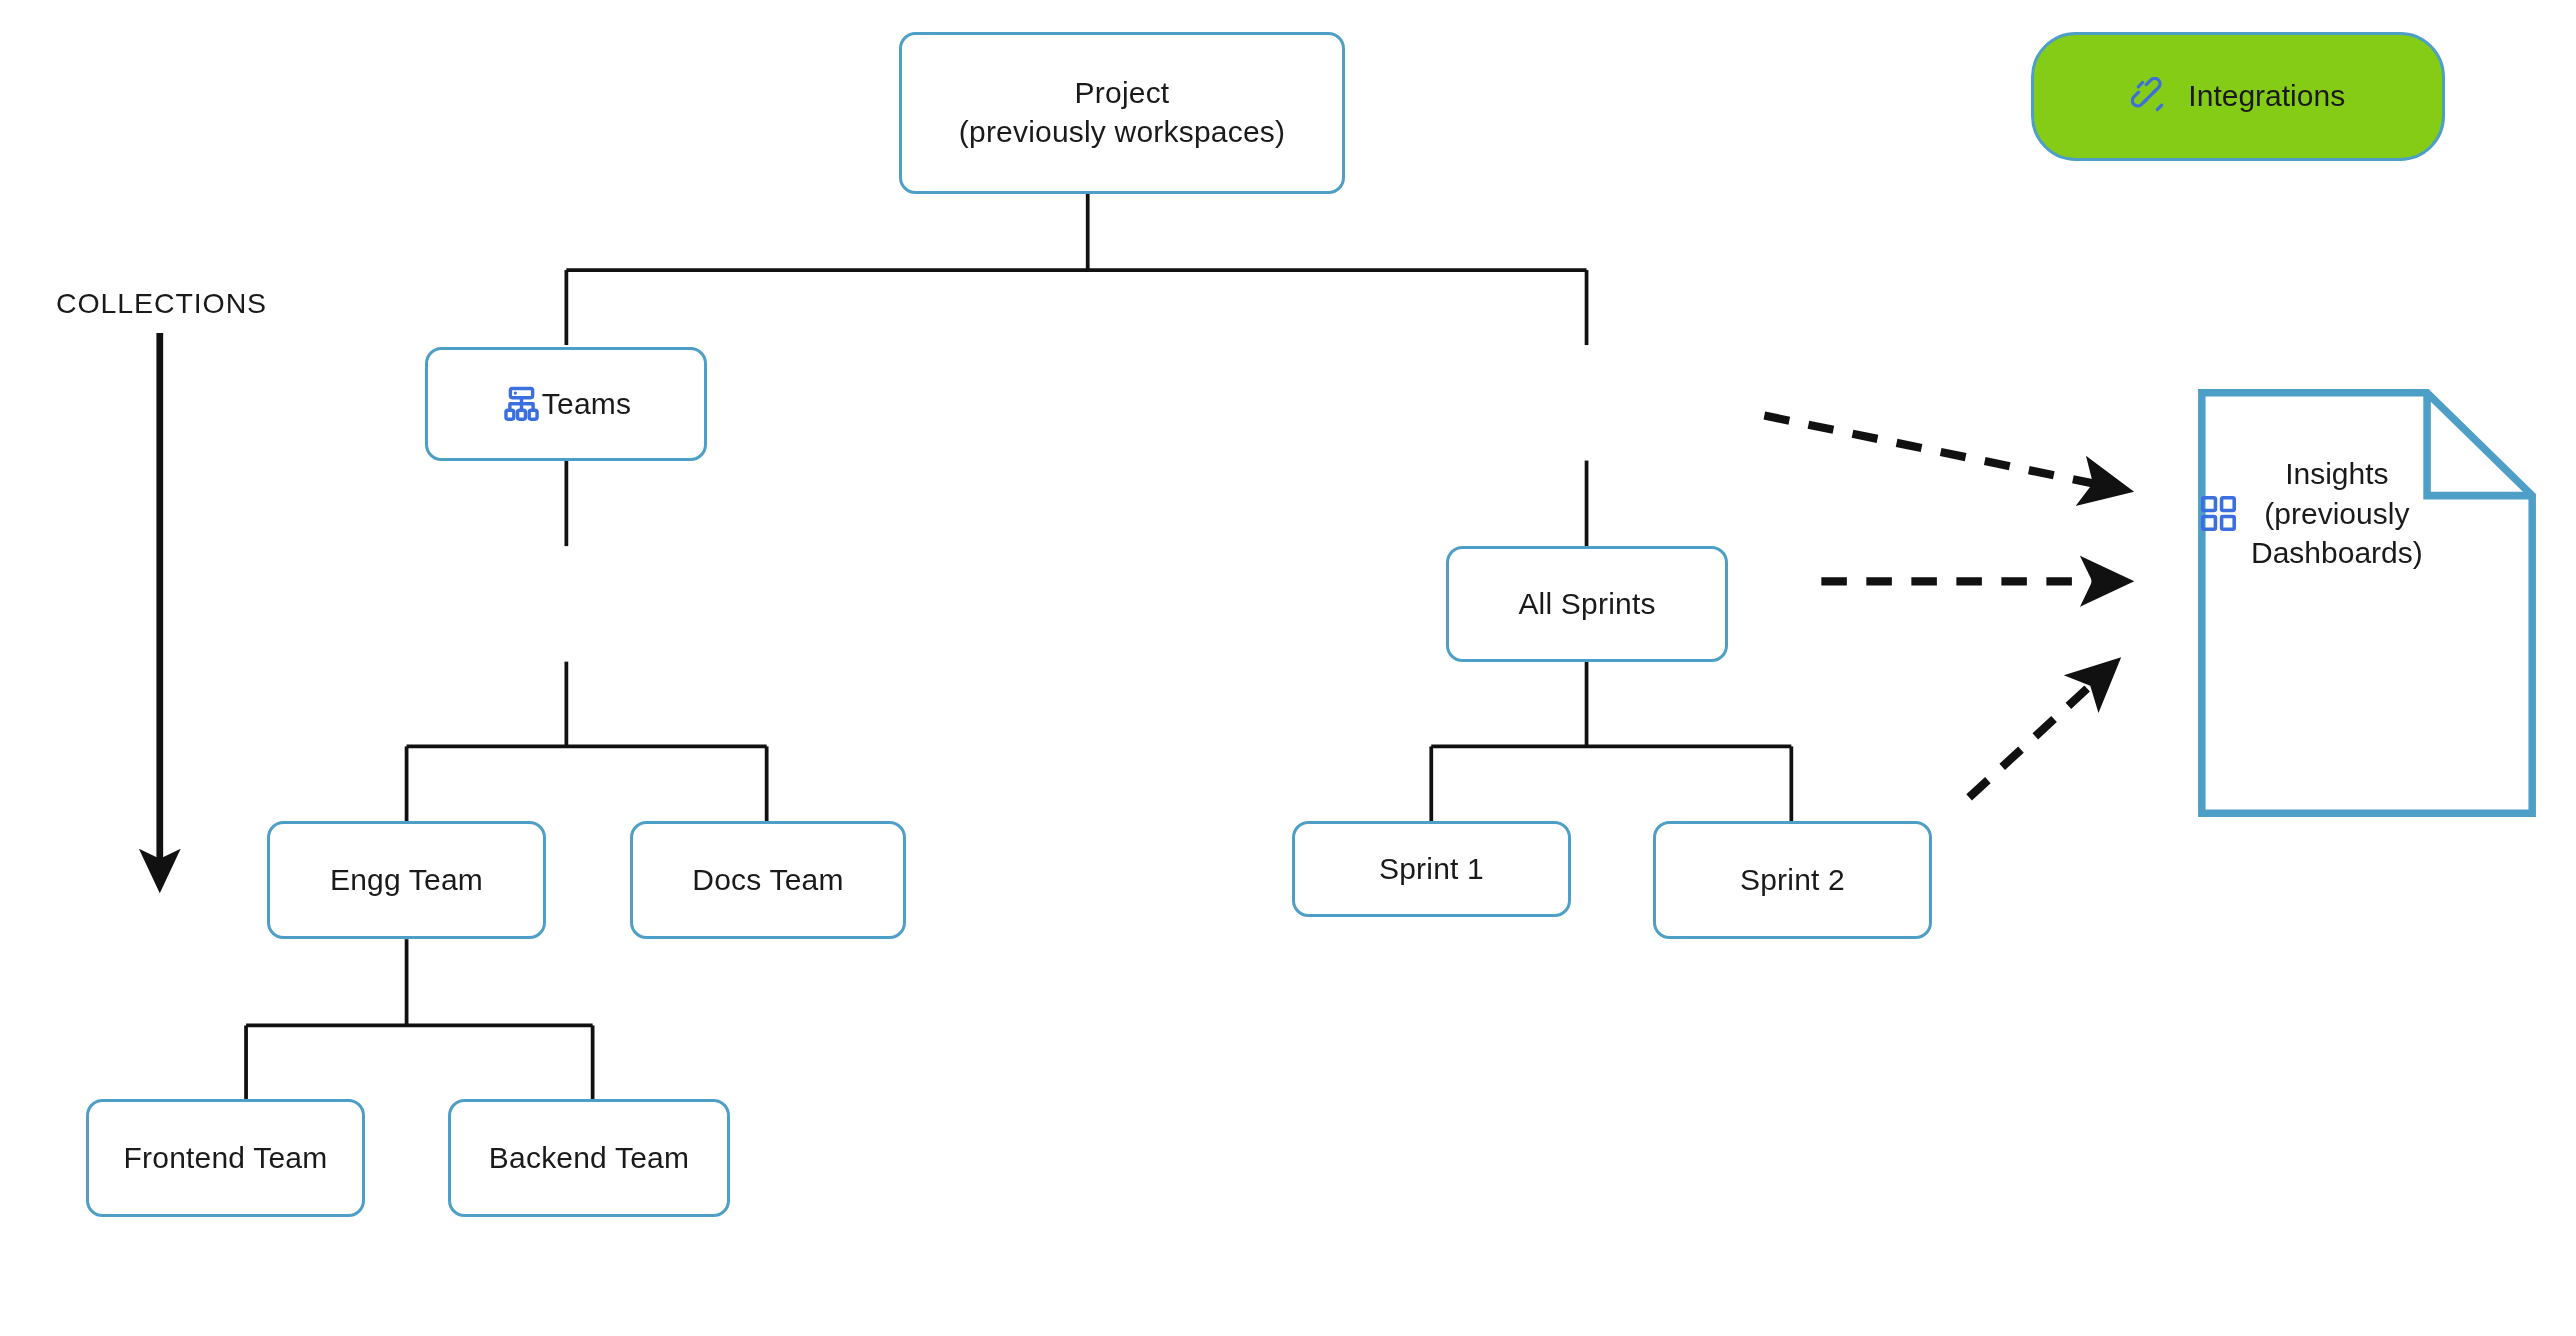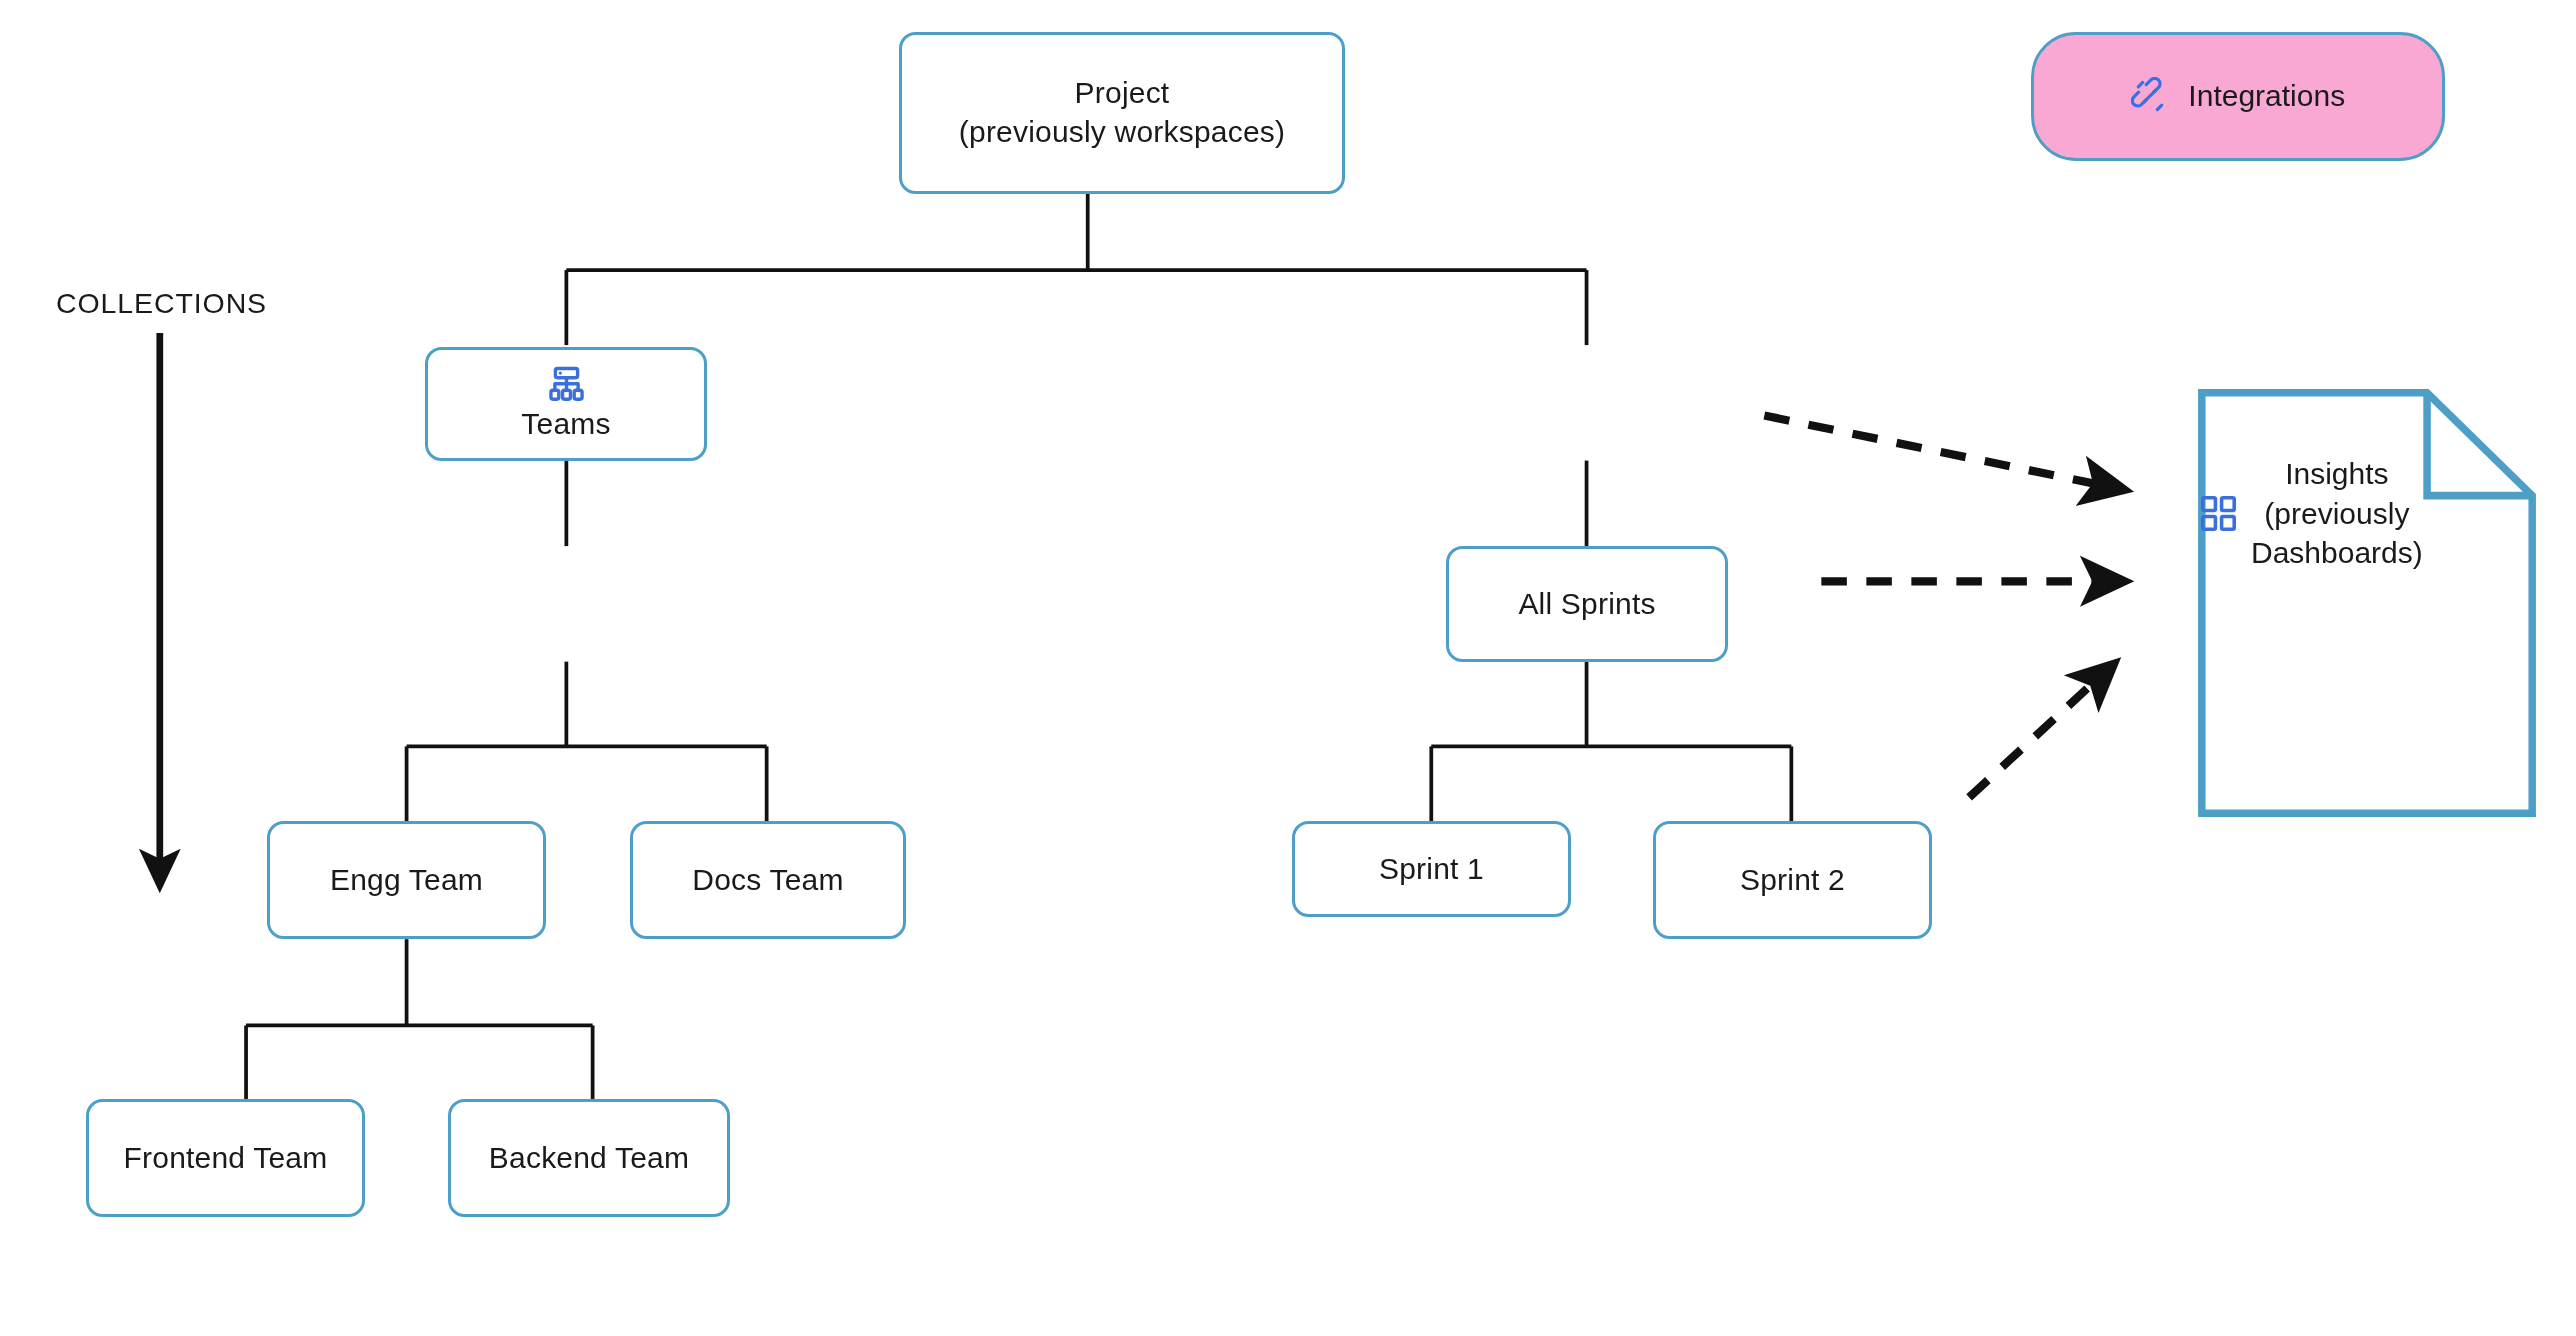--- a/index.html
+++ b/index.html
@@ -42,28 +42,28 @@
     color: #1a1a1a;
     font-size: 30px;
     line-height: 1.28;
     letter-spacing: 0.2px;
     z-index: 3;
   }
   .node .label { white-space: pre-line; }
 
   .node.with-icon {
     gap: 0;
-    flex-direction: column;
+    flex-direction: row;
   }
 
   
   .pill {
     position: absolute;
     box-sizing: border-box;
-    background: #f9a8d4;
+    background: #84cc16;
     border: 3.8px solid #4e9fc7;
     border-radius: 45px;
     display: flex;
     align-items: center;
     justify-content: center;
     gap: 19.5px;
     color: #1a1a1a;
     font-size: 30px;
     z-index: 3;
   }

